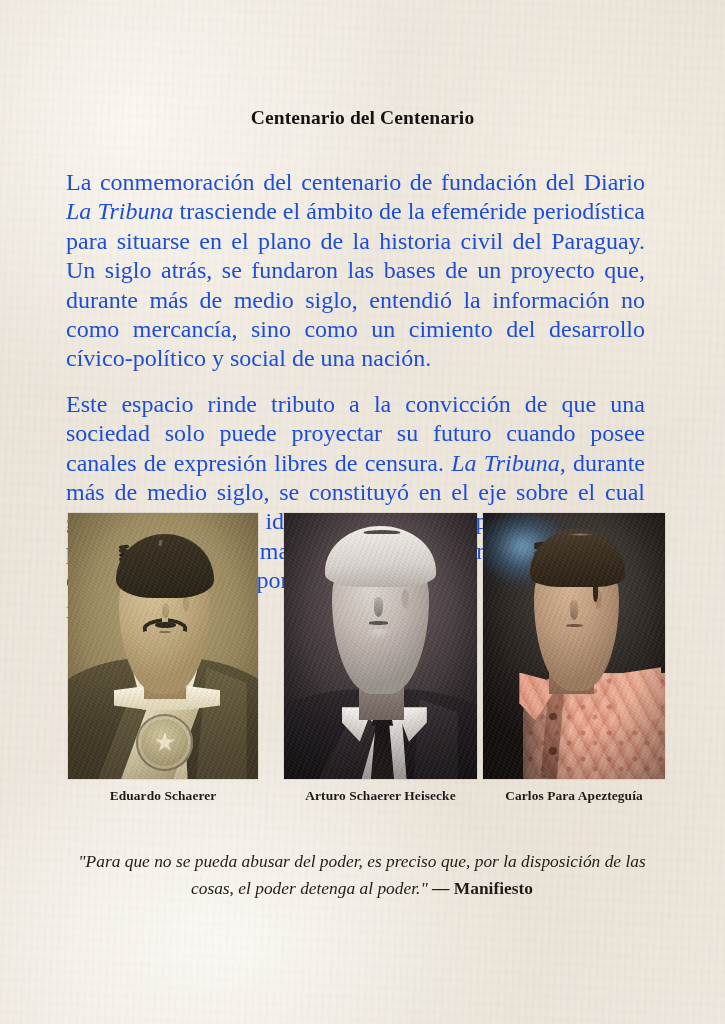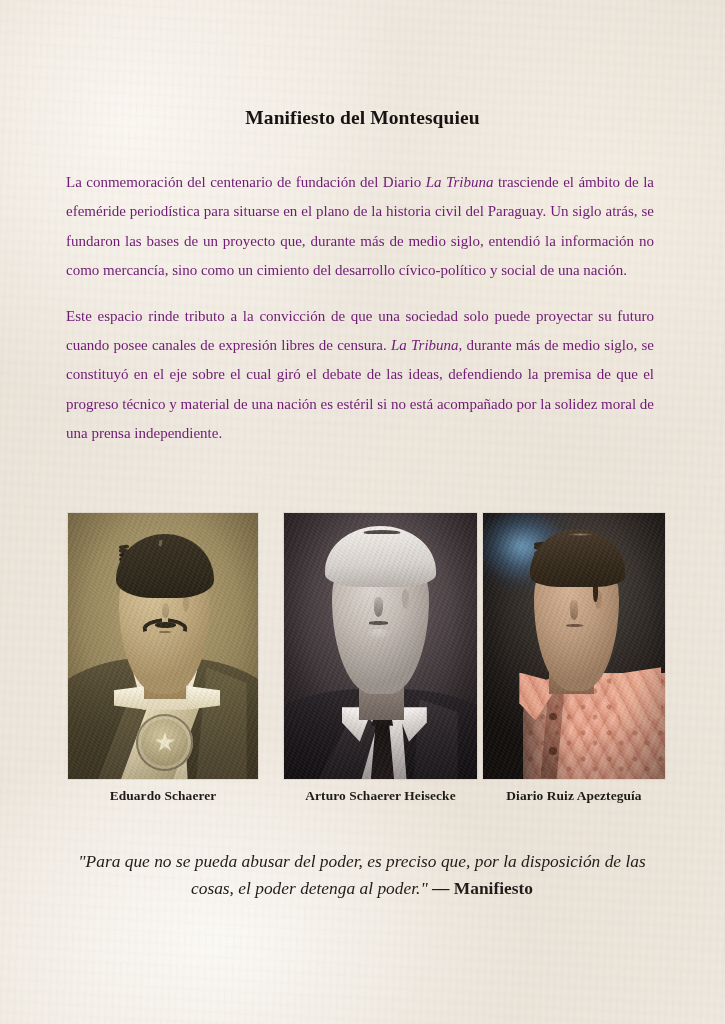--- a/index.html
+++ b/index.html
@@ -69,24 +69,24 @@
   }
 
   
   .body-block {
     position: absolute;
     top: 168px;
     left: 66px;
     width: 595px;
   }
   .para {
-    margin: 0 7px 16px 0;
-    font-size: 15px;
+    margin: 0 16px 16px 0;
+    font-size: 24px;
     line-height: 29.4px;
-    color: #701a75;
+    color: #1d4ed8;
     text-align: justify;
     text-justify: inter-word;
   }
   .para:last-child { margin-bottom: 0; }
   .para .it { font-style: italic; }
 
   
   .portrait-row {
     position: absolute;
     top: 513px;
@@ -480,21 +480,21 @@
     font-style: normal;
     font-weight: bold;
   }
 </style>
 </head>
 <body>
 
 <div id="page">
   <div id="content">
 
-    <h1 class="doc-title">Manifiesto del Montesquieu</h1>
+    <h1 class="doc-title">Centenario del Centenario</h1>
 
     <div class="body-block">
 
       <p class="para">
         <span>La conmemoración del centenario de fundación del Diario </span><span class="it">La Tribuna</span><span> trasciende el ámbito de la efeméride periodística para situarse en el plano de la historia civil del Paraguay. Un siglo atrás, se fundaron las bases de un proyecto que, durante más de medio siglo, entendió la información no como mercancía, sino como un cimiento del desarrollo cívico-político y social de una nación.</span>
       </p>
 
       <p class="para">
         <span>Este espacio rinde tributo a la convicción de que una sociedad solo puede proyectar su futuro cuando posee canales de expresión libres de censura. </span><span class="it">La Tribuna,</span><span> durante más de medio siglo, se constituyó en el eje sobre el cual giró el debate de las ideas, defendiendo la premisa de que el progreso técnico y material de una nación es estéril si no está acompañado por la solidez moral de una prensa independiente.</span>
       </p>
@@ -599,21 +599,21 @@
               <div class="nose"></div>
               <div class="mouth"></div>
             </div>
             <div class="hair">
               <div class="hair-sheen"></div>
             </div>
           </div>
           <div class="vignette"></div>
           <div class="grain"></div>
         </div>
-        <div class="caption">Diario Ruiz Apezteguía</div>
+        <div class="caption">Carlos Para Apezteguía</div>
       </div>
 
     </div>
 
     <div class="quote-block">
       <span>"Para que no se pueda abusar del poder, es preciso que, por la disposición de las cosas, el poder detenga al poder."</span><span class="attrib"> — </span><span class="attrib">Manifiesto</span>
     </div>
 
   </div>
 </div>

